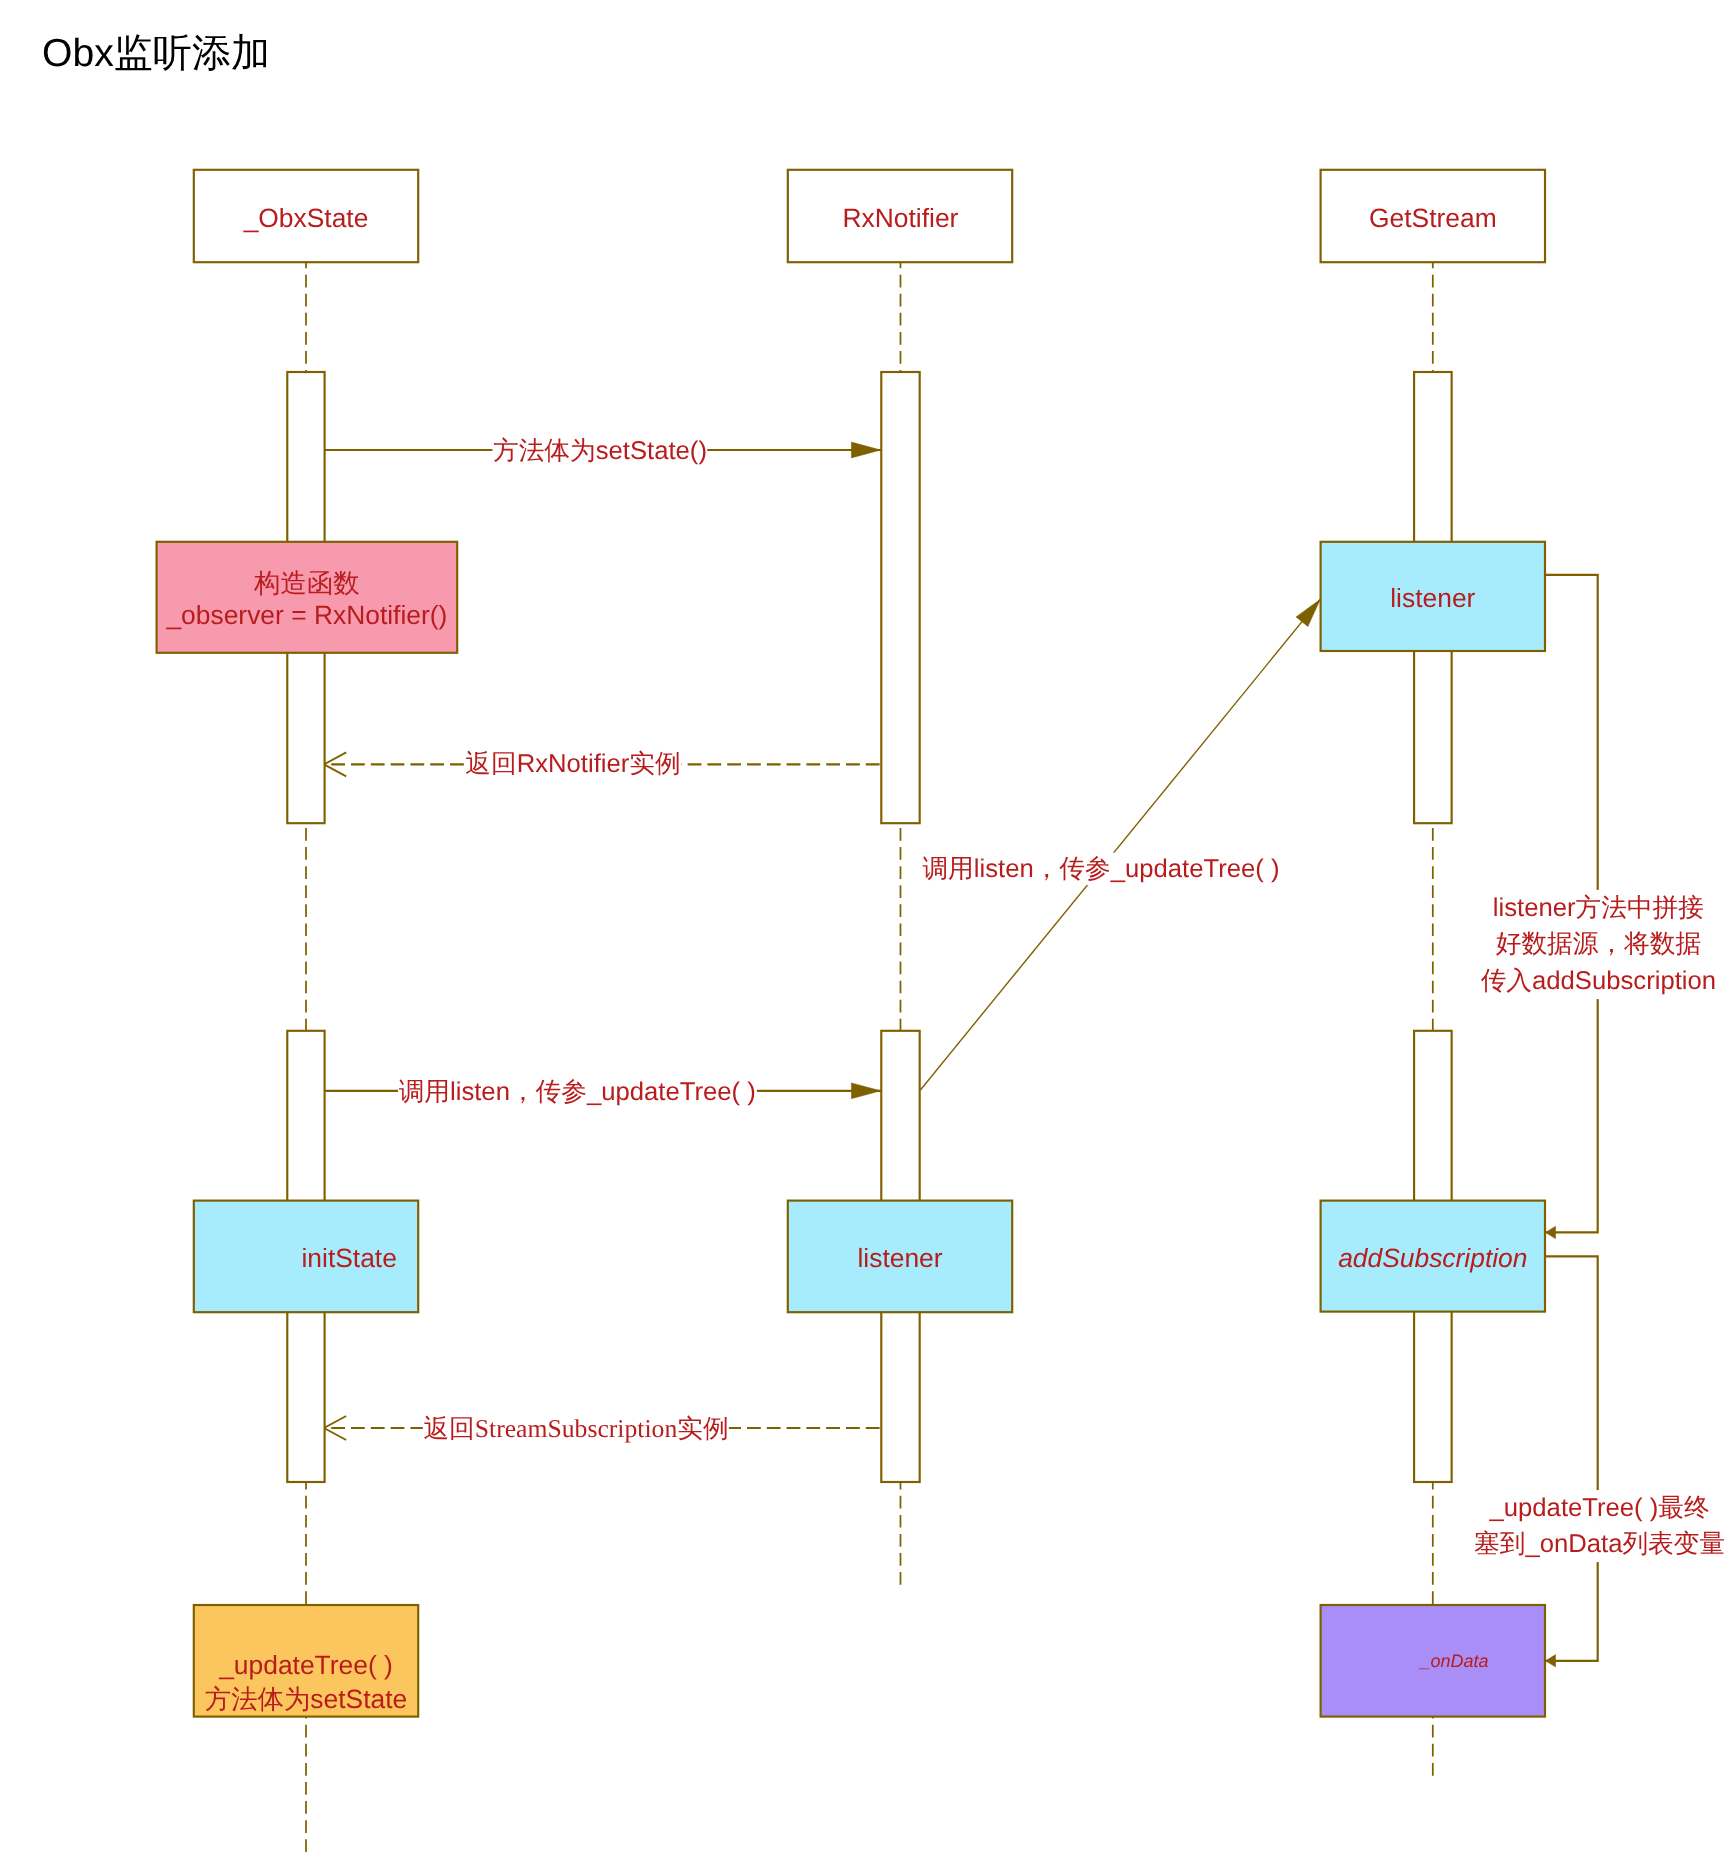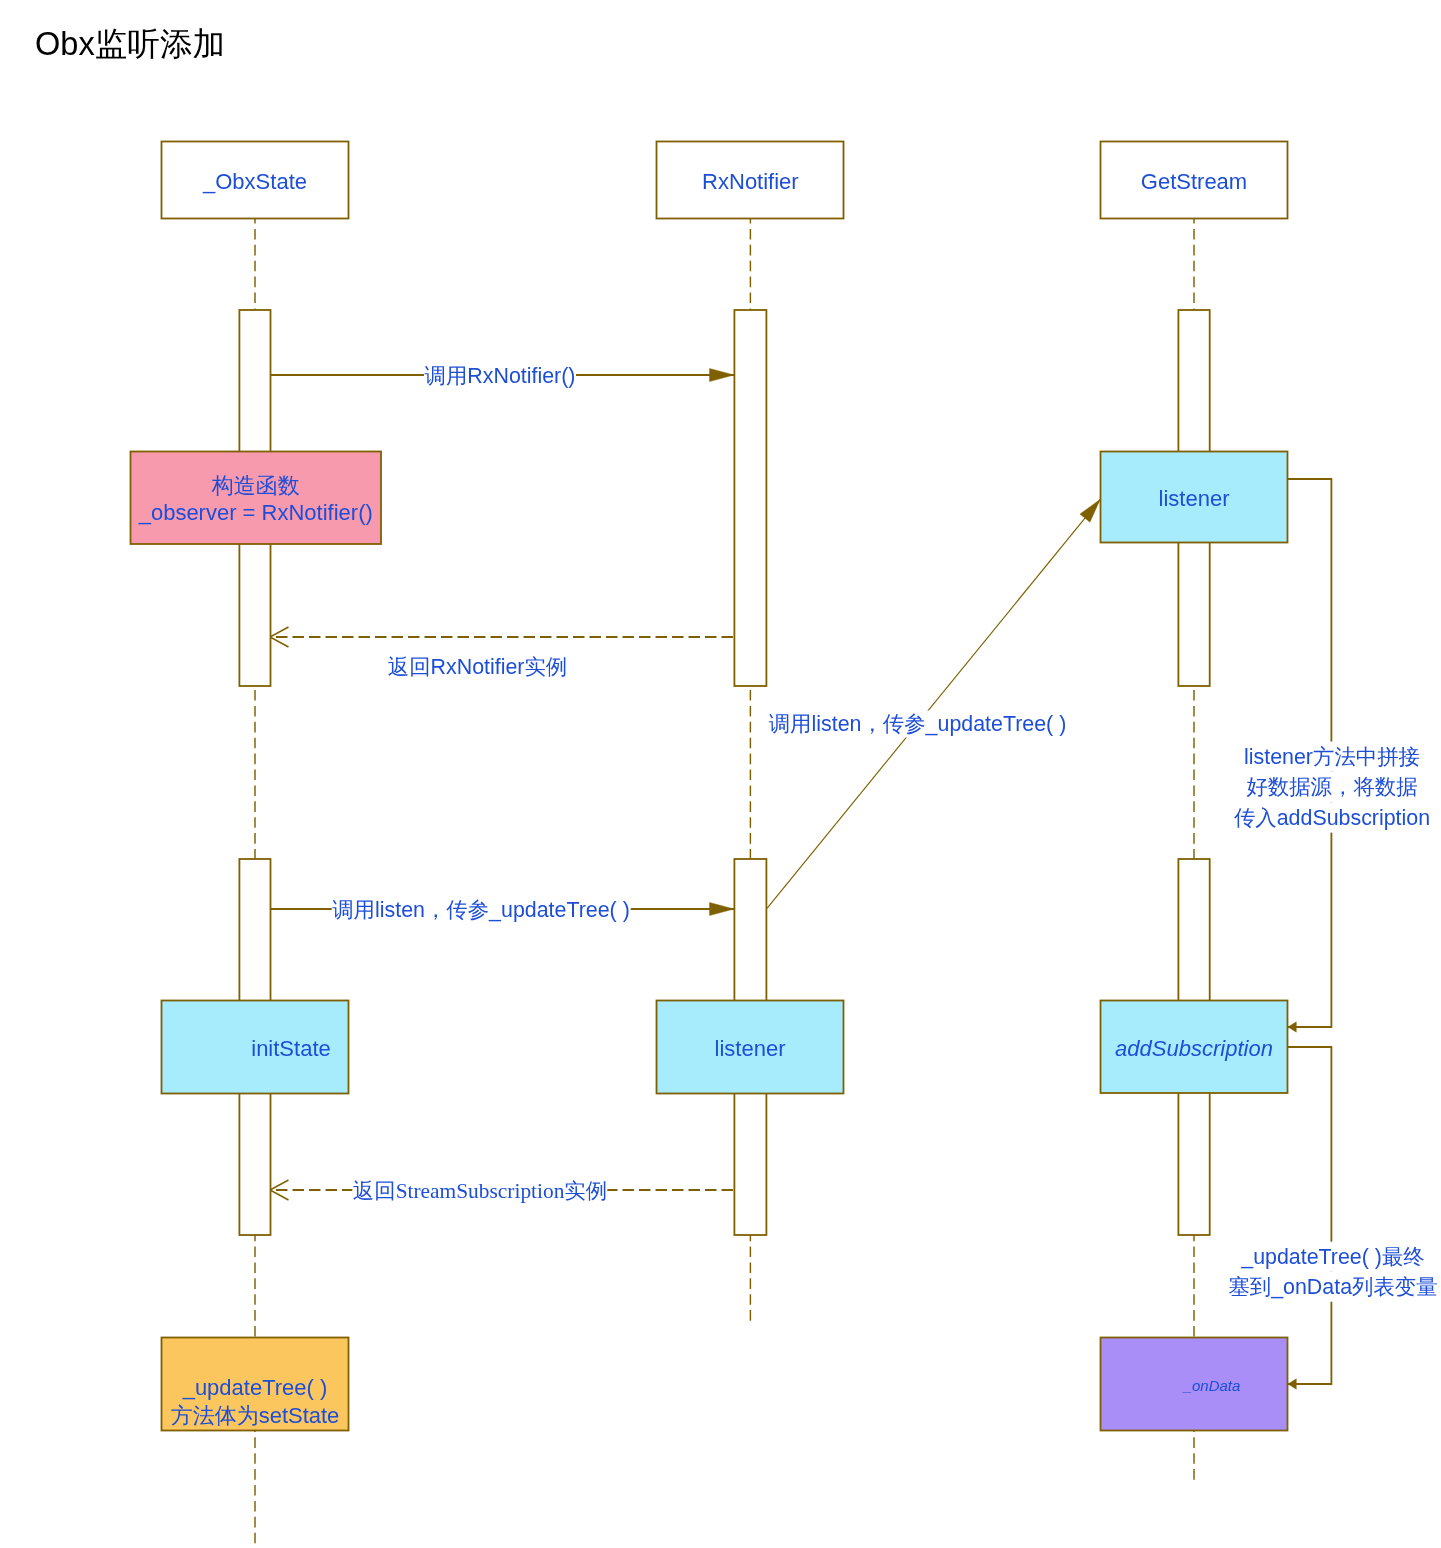--- a/index.html
+++ b/index.html
@@ -2,21 +2,21 @@
 <html><head>
 <meta charset="utf-8">
 <title>Obx</title>
 <style>
   html,body{margin:0;padding:0;background:#ffffff;}
   body{width:1441px;height:1548px;overflow:hidden;
        font-family:"Liberation Sans","DejaVu Sans",sans-serif;}
   #stage{position:relative;width:1441px;height:1548px;background:#fff;overflow:hidden;}
   #dg{position:absolute;left:0;top:0;width:1441px;height:1548px;}
   .ttl{position:absolute;color:#000;white-space:nowrap;}
-  .lbl{position:absolute;white-space:nowrap;color:#1d4ed8;
+  .lbl{position:absolute;white-space:nowrap;color:#b91c1c;
        transform:translate(-50%,-50%);text-align:center;line-height:1.26;}
   .lblbg{background:#fff;display:inline-block;padding:0 0.5px;}
 </style>
 </head>
 <body>
 
 <div id="stage">
   <svg id="dg" viewBox="0 0 1441 1548">
       <g>
         <line x1="255" y1="219" x2="255" y2="1548" stroke="#7f6000" stroke-width="1.45" stroke-dasharray="10.6 5.3" stroke-dashoffset="6"></line>
@@ -64,23 +64,23 @@
 <div class="lbl" style="left: 255px; top: 182px; font-size: 22px;">
       <div><span>_ObxState</span></div>
     </div>
     <div class="lbl" style="left: 750.4px; top: 182px; font-size: 22px;">
       <div><span>RxNotifier</span></div>
     </div>
     <div class="lbl" style="left: 1194px; top: 182px; font-size: 22px;">
       <div><span>GetStream</span></div>
     </div>
     <div class="lbl" style="left: 500px; top: 376px; font-size: 21.4px;">
-      <div><span class="lblbg">调用RxNotifier()</span></div>
+      <div><span class="lblbg">方法体为setState()</span></div>
     </div>
-    <div class="lbl" style="left: 477.5px; top: 637px; font-size: 21.4px; margin-top: 30px;">
+    <div class="lbl" style="left: 477.5px; top: 637px; font-size: 21.4px;">
       <div><span class="lblbg">返回RxNotifier实例</span></div>
     </div>
     <div class="lbl" style="left: 481px; top: 909.5px; font-size: 21.4px;">
       <div><span class="lblbg">调用listen，传参_updateTree( )</span></div>
     </div>
     <div class="lbl" style="left: 480px; top: 1190.5px; font-size: 21.4px; font-family: Liberation Serif, serif;">
       <div><span class="lblbg">返回StreamSubscription实例</span></div>
     </div>
     <div class="lbl" style="left: 917.5px; top: 724px; font-size: 21.4px;">
       <div><span class="lblbg">调用listen，传参_updateTree( )</span></div>

